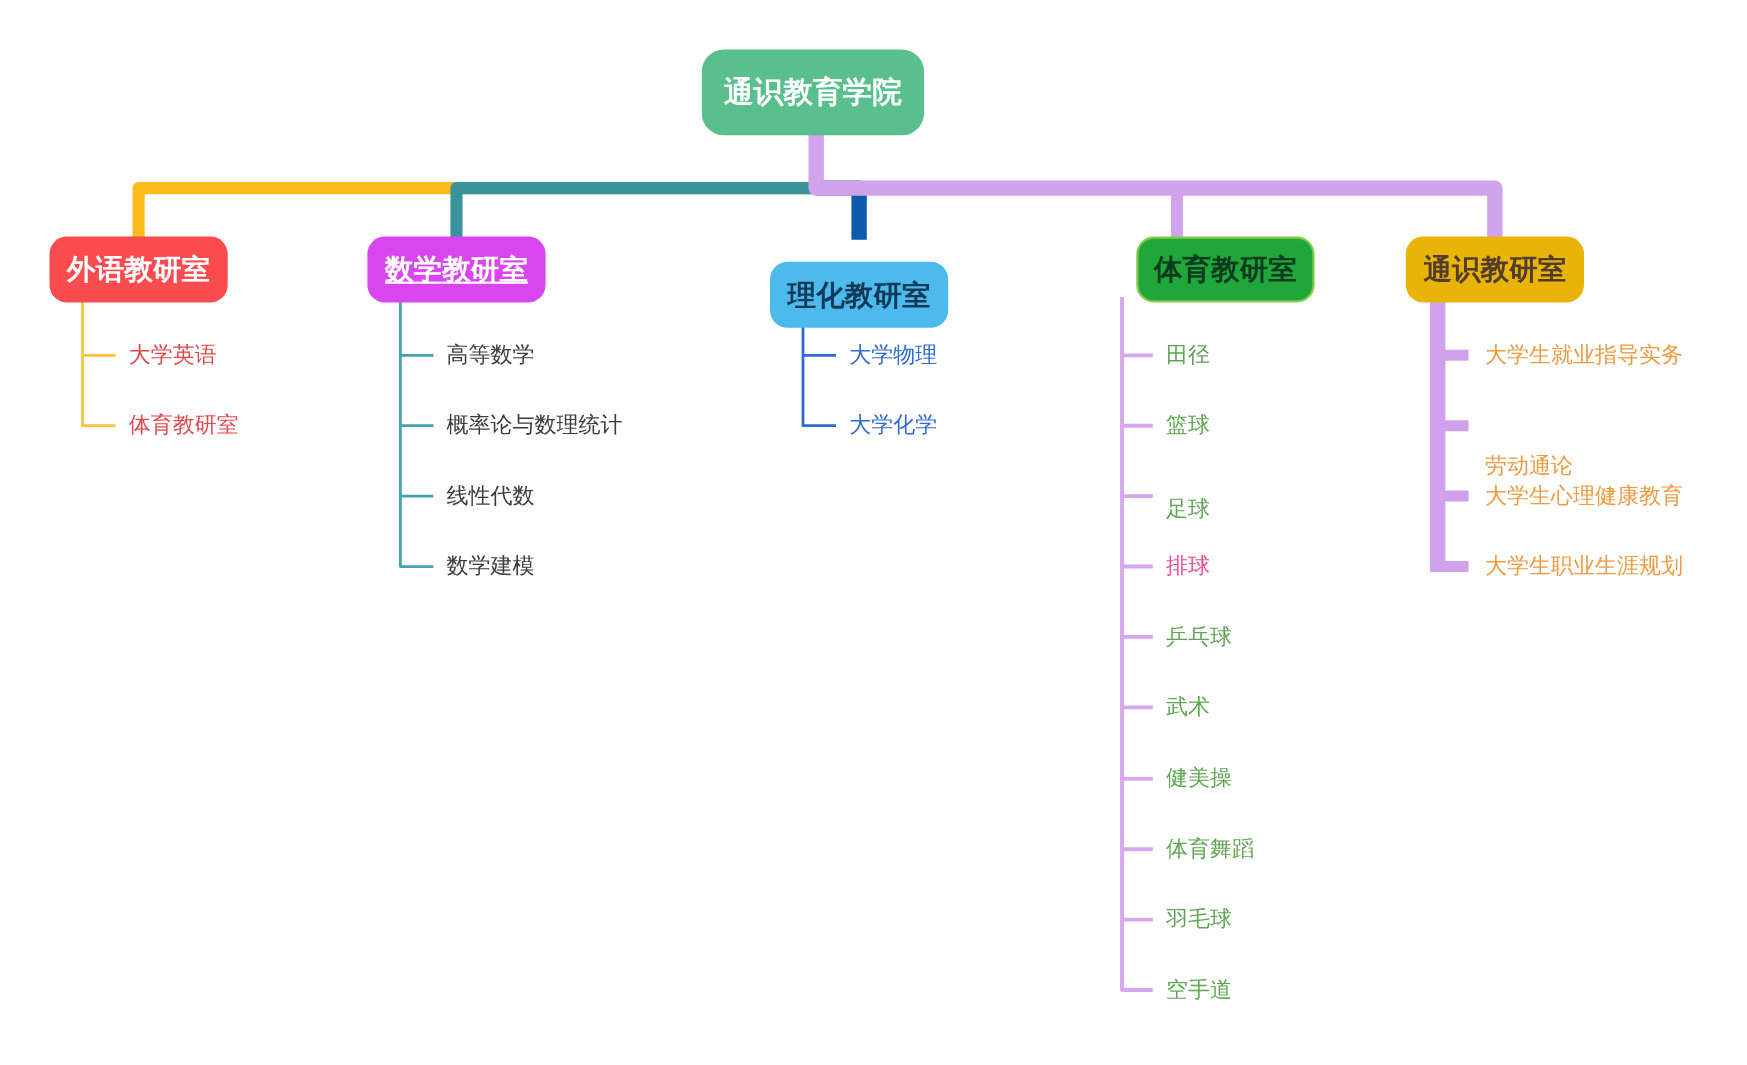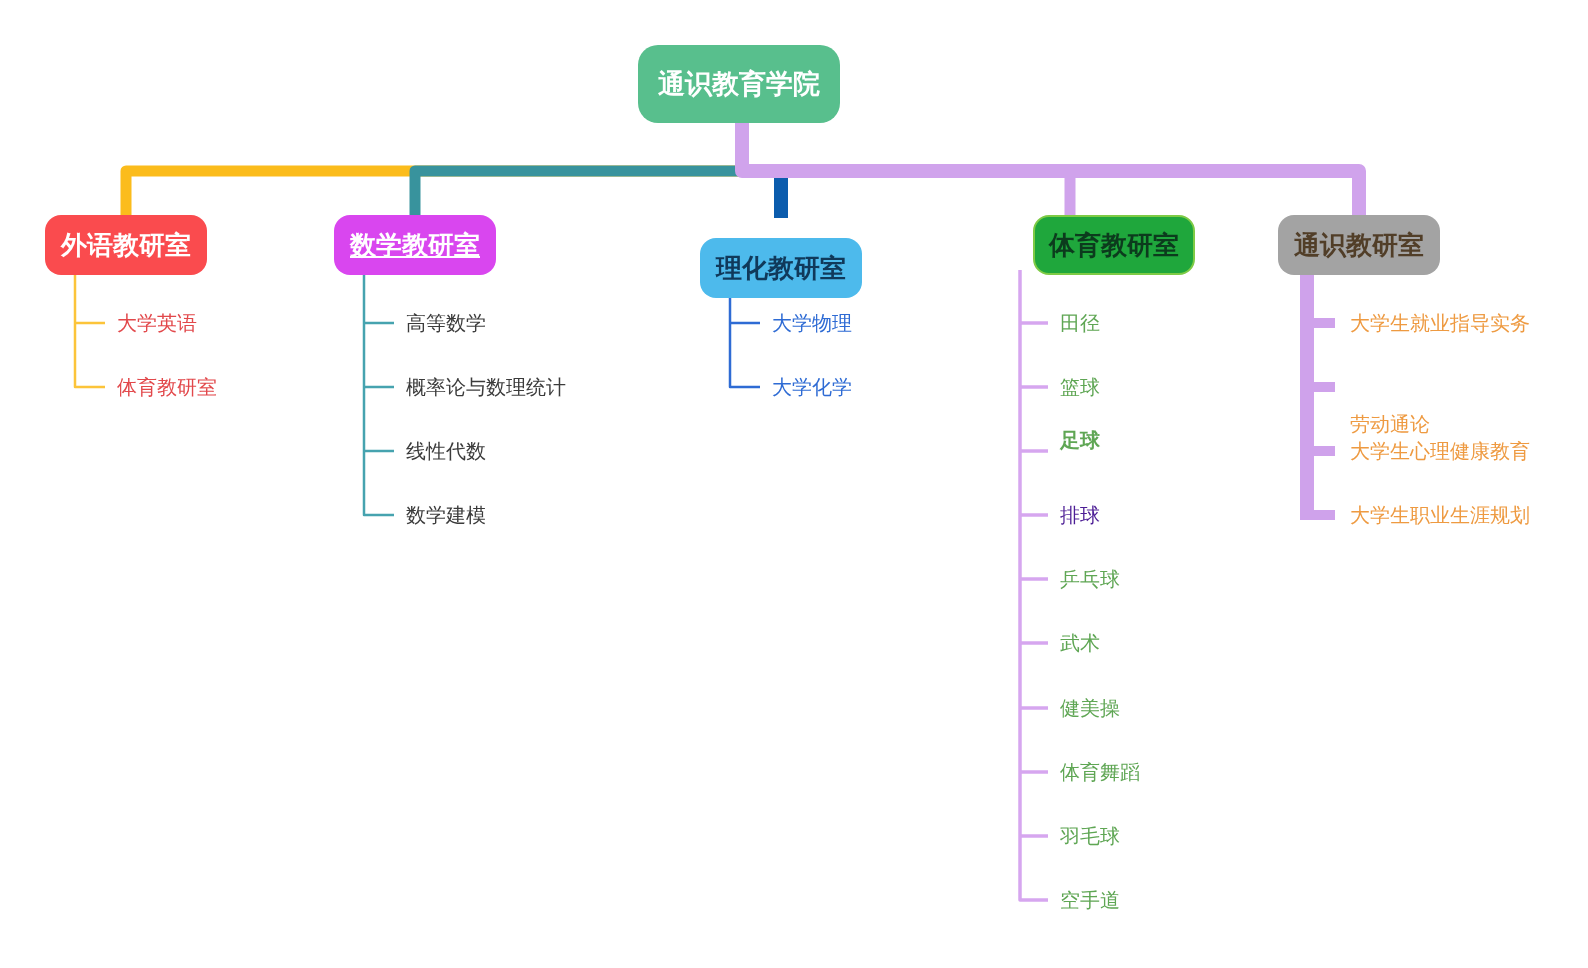--- a/index.html
+++ b/index.html
@@ -59,37 +59,37 @@
   <div class="node node--root" style="background-color: rgb(88, 191, 141); color: rgb(255, 255, 255);">通识教育学院</div>
 
   <div class="node node--l1 node--b0" style="background-color: rgb(250, 75, 78); color: rgb(255, 255, 255);">外语教研室</div>
 
   <div class="node node--l1 node--b1" style="background-color: #d946ef; color: rgb(255, 255, 255); text-decoration: underline;">数学教研室</div>
 
   <div class="node node--l1 node--b2" style="background-color: rgb(77, 186, 236); color: rgb(16, 57, 90); margin-top: 23px;">理化教研室</div>
 
   <div class="node node--l1 node--b3" style="background-color: rgb(31, 167, 60); color: rgb(12, 59, 29); border-color: rgb(126, 203, 69);">体育教研室</div>
 
-  <div class="node node--l1 node--b4" style="background-color: #a3a3a3; color: rgb(81, 62, 40);">通识教研室</div>
+  <div class="node node--l1 node--b4" style="background-color: #eab308; color: rgb(81, 62, 40);">通识教研室</div>
 
   <div class="leaf" style="left: 117px; top: 308px; color: rgb(226, 72, 75);">大学英语</div>
   <div class="leaf" style="left: 117px; top: 372px; color: rgb(226, 72, 75);">体育教研室</div>
 
   <div class="leaf" style="left: 406px; top: 308px; color: rgb(59, 59, 59);">高等数学</div>
   <div class="leaf" style="left: 406px; top: 372px; color: rgb(59, 59, 59);">概率论与数理统计</div>
   <div class="leaf" style="left: 406px; top: 436px; color: rgb(59, 59, 59);">线性代数</div>
   <div class="leaf" style="left: 406px; top: 500px; color: rgb(59, 59, 59);">数学建模</div>
 
   <div class="leaf" style="left: 772px; top: 308px; color: rgb(46, 107, 212);">大学物理</div>
   <div class="leaf" style="left: 772px; top: 372px; color: rgb(46, 107, 212);">大学化学</div>
 
   <div class="leaf" style="left: 1060px; top: 308px; color: rgb(95, 166, 84);">田径</div>
   <div class="leaf" style="left: 1060px; top: 372px; color: rgb(95, 166, 84);">篮球</div>
-  <div class="leaf" style="left: 1060px; top: 425px; color: rgb(95, 166, 84); font-weight: bold;">足球</div>
-  <div class="leaf" style="left: 1060px; top: 500px; color: #4c1d95;">排球</div>
+  <div class="leaf" style="left: 1060px; top: 448px; color: rgb(95, 166, 84);">足球</div>
+  <div class="leaf" style="left: 1060px; top: 500px; color: #ec4899;">排球</div>
   <div class="leaf" style="left: 1060px; top: 564px; color: rgb(95, 166, 84);">乒乓球</div>
   <div class="leaf" style="left: 1060px; top: 628px; color: rgb(95, 166, 84);">武术</div>
   <div class="leaf" style="left: 1060px; top: 693px; color: rgb(95, 166, 84);">健美操</div>
   <div class="leaf" style="left: 1060px; top: 757px; color: rgb(95, 166, 84);">体育舞蹈</div>
   <div class="leaf" style="left: 1060px; top: 821px; color: rgb(95, 166, 84);">羽毛球</div>
   <div class="leaf" style="left: 1060px; top: 885px; color: rgb(95, 166, 84);">空手道</div>
 
   <div class="leaf" style="left: 1350px; top: 308px; color: rgb(238, 154, 65);">大学生就业指导实务</div>
   <div class="leaf" style="left: 1350px; top: 372px; color: rgb(238, 154, 65); margin-top: 37px;">劳动通论</div>
   <div class="leaf" style="left: 1350px; top: 436px; color: rgb(238, 154, 65);">大学生心理健康教育</div>

